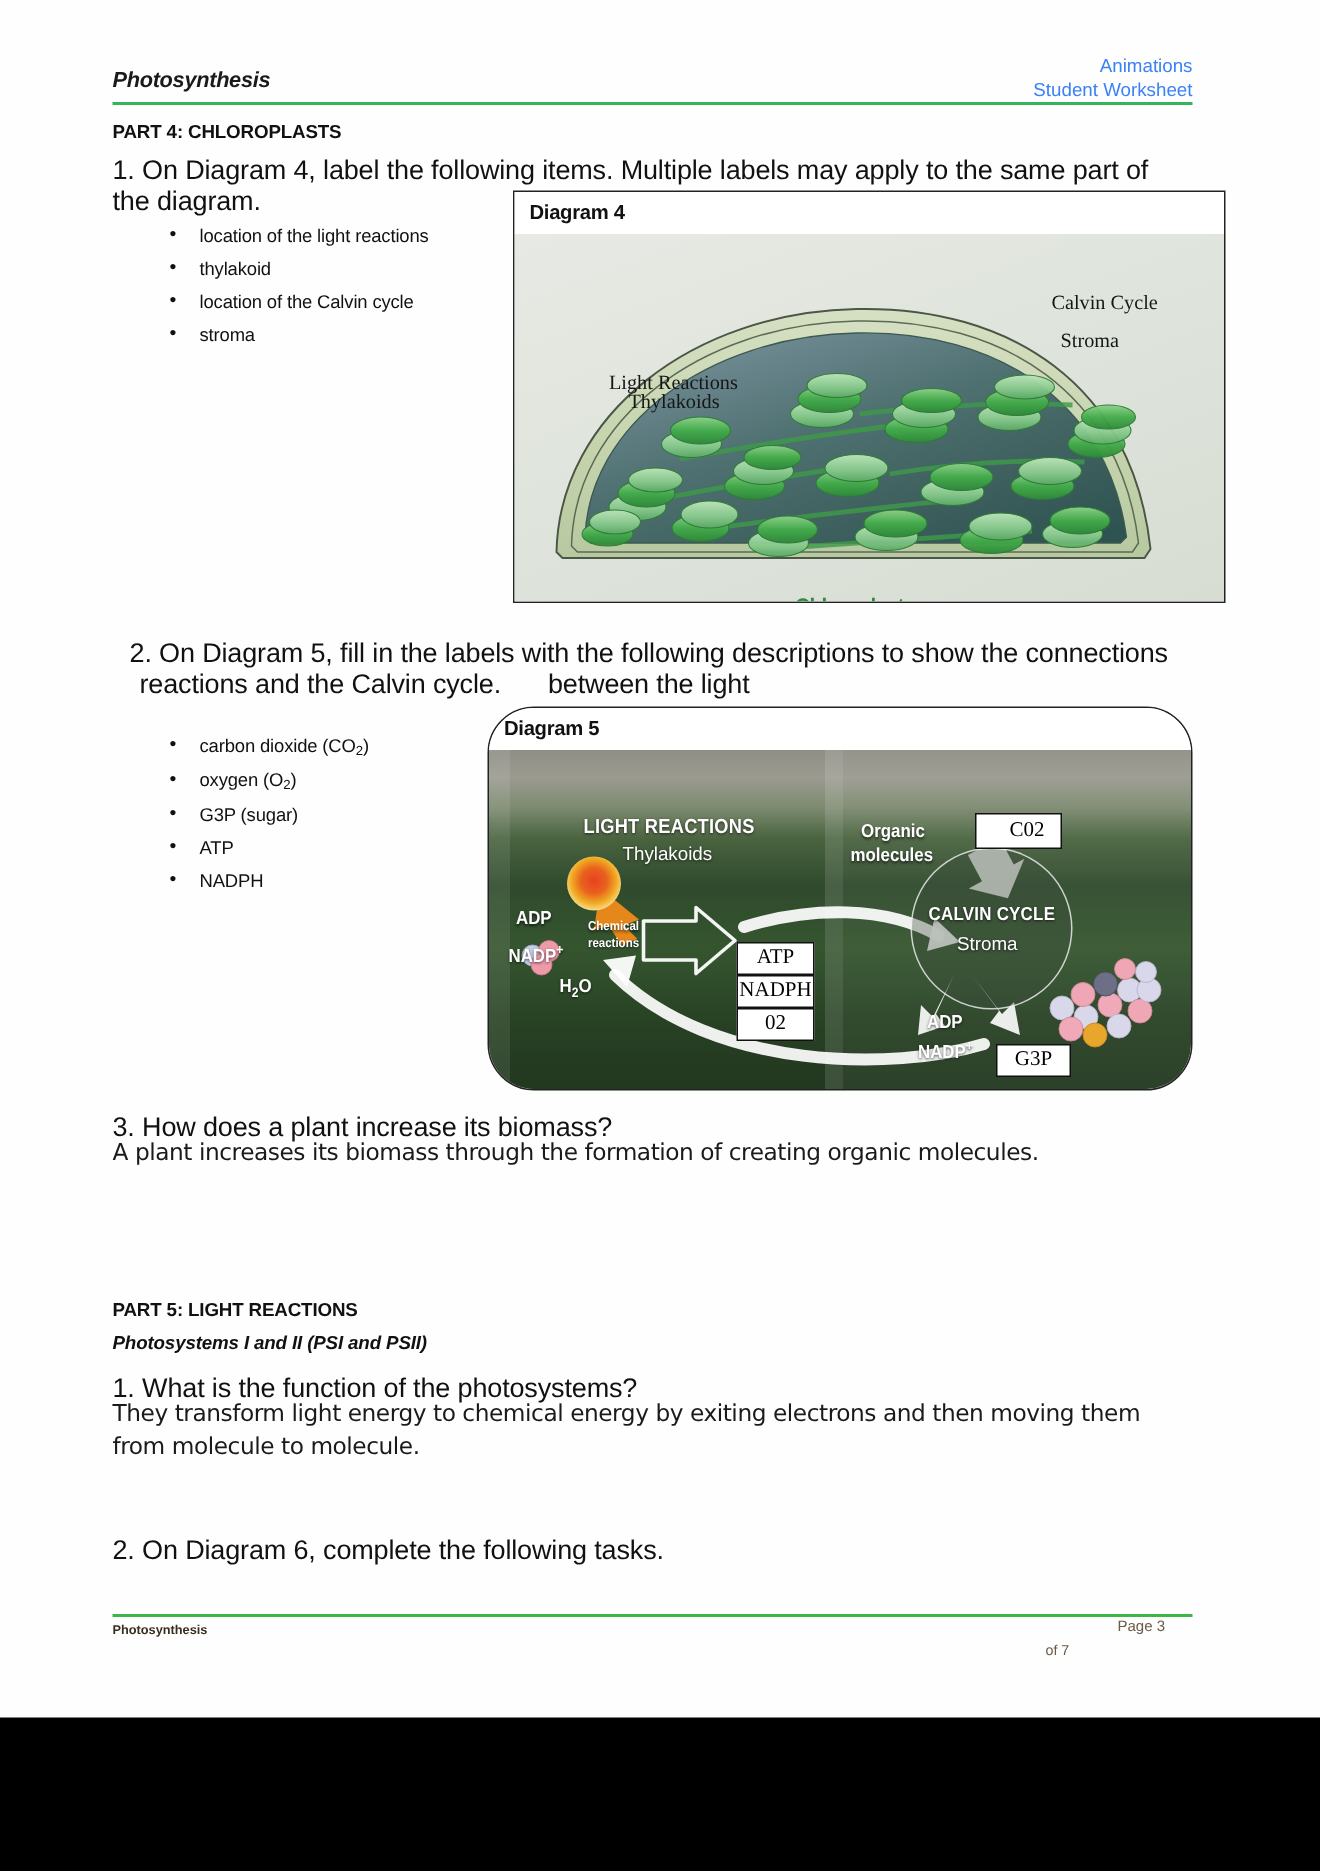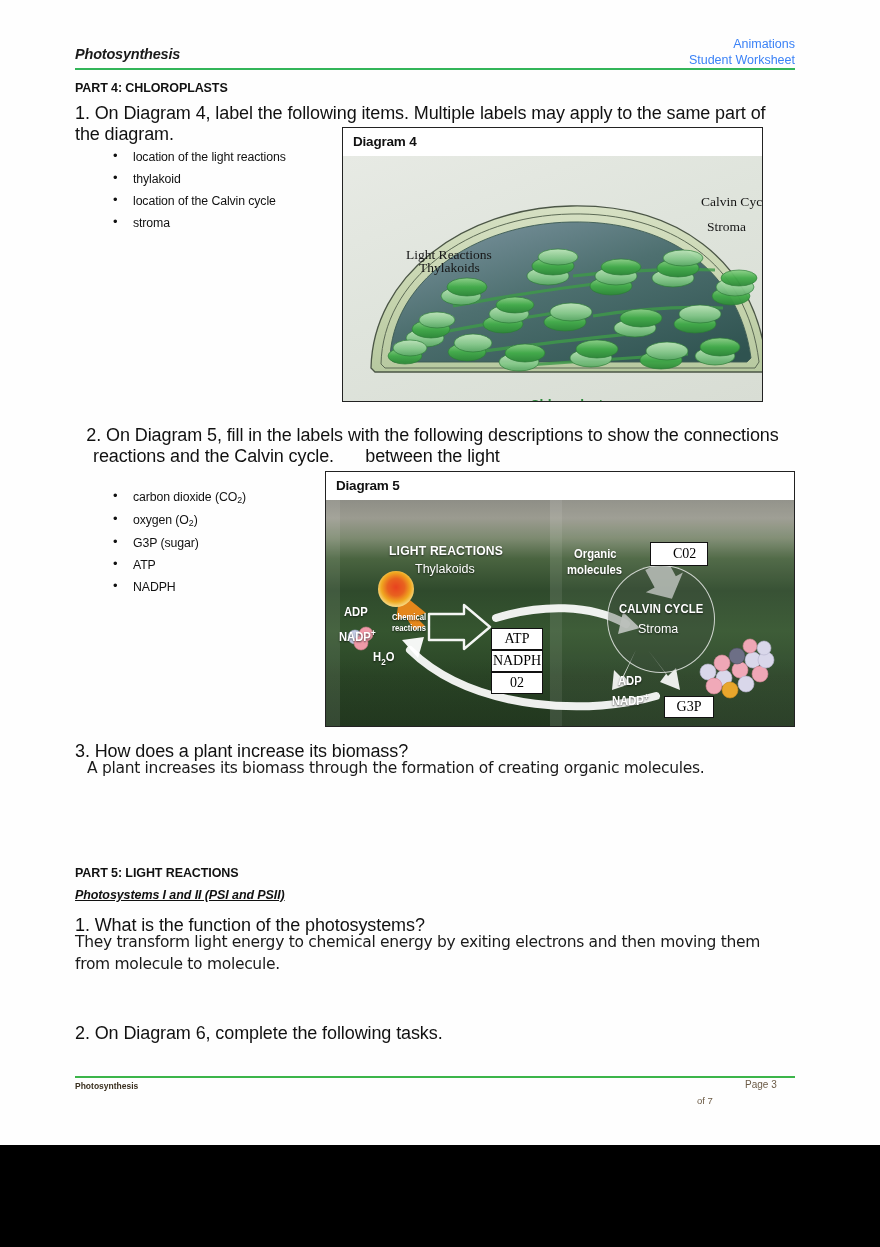--- a/index.html
+++ b/index.html
@@ -69,21 +69,20 @@
     color: #111;
     letter-spacing: -0.1px;
   }
   .part-sub {
     position: absolute;
     font-size: 12.5px;
     font-weight: bold;
     font-style: italic;
     color: #111;
     letter-spacing: -0.1px;
-    text-decoration: underline;
   }
   .q {
     position: absolute;
     font-size: 18px;
     color: #111;
     line-height: 21px;
     letter-spacing: -0.1px;
   }
   .answer {
     position: absolute;
@@ -273,21 +272,21 @@
 
   <div class="q" style="left:75px; top:103px; width:710px;">1.  On Diagram 4, label the following items. Multiple labels may apply to the same part of the diagram.</div>
 
   <ul class="bul" style="left:75px; top:130px; width:260px;">
     <li>location of the light reactions</li>
     <li>thylakoid</li>
     <li>location of the Calvin cycle</li>
     <li>stroma</li>
   </ul>
 
-  <div class="dia" id="d4" style="left:342px; top:127px; width:421px; height:275px;">
+  <div class="dia" id="d4" style="left:342px; top:127px; width:475px; height:275px;">
     <div class="dia-cap">
       <span>Diagram 4</span>
     </div>
     <div class="dia-body">
       <div class="chloro-wrap">
         <svg width="453" height="247" viewBox="0 0 453 247" style="position:absolute;left:0;top:0;">
           <defs>
             <linearGradient id="outerMem" x1="0" y1="0" x2="0" y2="1">
               <stop offset="0%" stop-color="#d6e0c3"></stop>
               <stop offset="55%" stop-color="#c6d4ae"></stop>
@@ -397,21 +396,21 @@
   <div class="q" style="left:93px; top:446px; width:700px;">reactions and the Calvin cycle.</div>
 
   <ul class="bul" style="left:75px; top:470px; width:250px;">
     <li>carbon dioxide (CO<sub>2</sub>)</li>
     <li>oxygen (O<sub>2</sub>)</li>
     <li>G3P (sugar)</li>
     <li>ATP</li>
     <li>NADPH</li>
   </ul>
 
-  <div class="dia" id="d5" style="left:325px; top:471px; width:470px; height:256px;">
+  <div class="dia" id="d5" style="left:325px; top:471px; width:470px; height:256px;border-radius:31px;">
     <div class="dia-cap">
       <span>Diagram 5</span>
     </div>
     <div class="dia-body">
 
       <div class="d5-vstripe" style="left:0px;   width:14px;  opacity:0.55;"></div>
       <div class="d5-vstripe" style="left:224px; width:12px;  opacity:0.75;"></div>
       <div class="d5-vstripe" style="left:236px; width:234px; opacity:0.30;"></div>
 
       <svg width="470" height="228" viewBox="0 0 470 228" style="position:absolute;left:0;top:0;">
@@ -487,21 +486,21 @@
 
       <div class="d5-box" style="left:165px; top:128px; width:52px; height:22px; line-height:20px;">ATP</div>
       <div class="d5-box" style="left:165px; top:150px; width:52px; height:22px; line-height:20px;">NADPH</div>
       <div class="d5-box" style="left:165px; top:172px; width:52px; height:22px; line-height:20px;">02</div>
 
       <div class="d5-box" style="left:338px; top:196px; width:50px; height:22px; line-height:20px;">G3P</div>
     </div>
   </div>
 
   <div class="q" style="left:75px; top:741px; width:710px;">3.  How does a plant increase its biomass?</div>
-  <div class="answer" style="left:75px; top:757px; width:710px;margin-left:12px;">A plant increases its biomass through the formation of creating organic molecules.</div>
+  <div class="answer" style="left:75px; top:757px; width:710px;">A plant increases its biomass through the formation of creating organic molecules.</div>
 
   <div class="part-head" style="left:75px; top:866px;">PART 5: LIGHT REACTIONS</div>
   <div class="part-sub" style="left:75px; top:888px;">Photosystems I and II (PSI and PSII)</div>
 
   <div class="q" style="left:75px; top:915px; width:710px;">1.    What is the function of the photosystems?</div>
   <div class="answer" style="left:75px; top:931px; width:715px;">They transform light energy to chemical energy by exiting electrons and then moving them from molecule to molecule.</div>
 
   <div class="q" style="left:75px; top:1023px; width:710px;">2.    On Diagram 6, complete the following tasks.</div>
 
   <div class="ftr-rule"></div>

